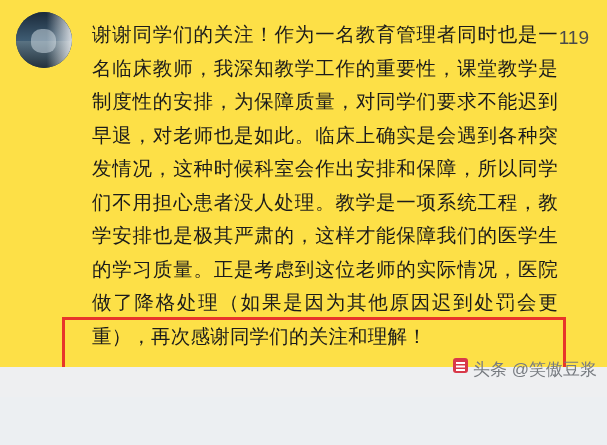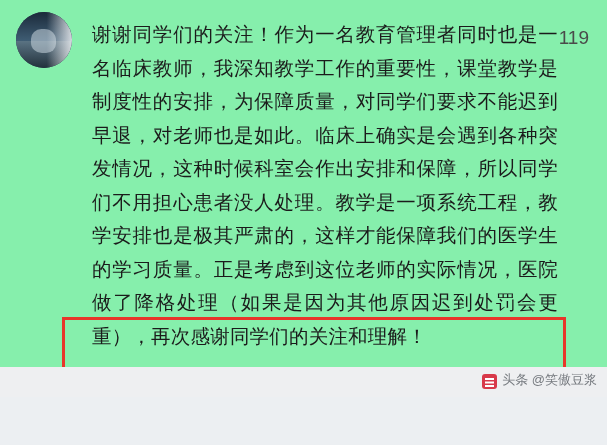--- a/index.html
+++ b/index.html
@@ -10,21 +10,21 @@
     width: 607px;
     height: 445px;
     background: #eceff2;
     font-family: "Liberation Sans", sans-serif;
     overflow: hidden;
   }
   #screen {
     position: relative;
     width: 607px;
     height: 397px;
-    background: #86efac;
+    background: #fde047;
     overflow: hidden;
   }
   
   #avatar {
     position: absolute;
     left: 16px;
     top: 12px;
     width: 56px;
     height: 56px;
     border-radius: 50%;
@@ -105,25 +105,25 @@
     top: 382px;
     width: 312px;
     height: 3px;
     background: #e8352a;
   }
 
   
   #watermark {
     position: absolute;
     right: 10px;
-    bottom: 8px;
+    bottom: 16px;
     display: flex;
-    align-items: flex-end;
+    align-items: flex-start;
     gap: 5px;
-    font-size: 13px;
+    font-size: 17px;
     color: #777b80;
   }
   #watermark .wm-logo {
     width: 15px;
     height: 15px;
     border-radius: 3px;
     background: #d8394a;
     position: relative;
     flex: none;
   }

